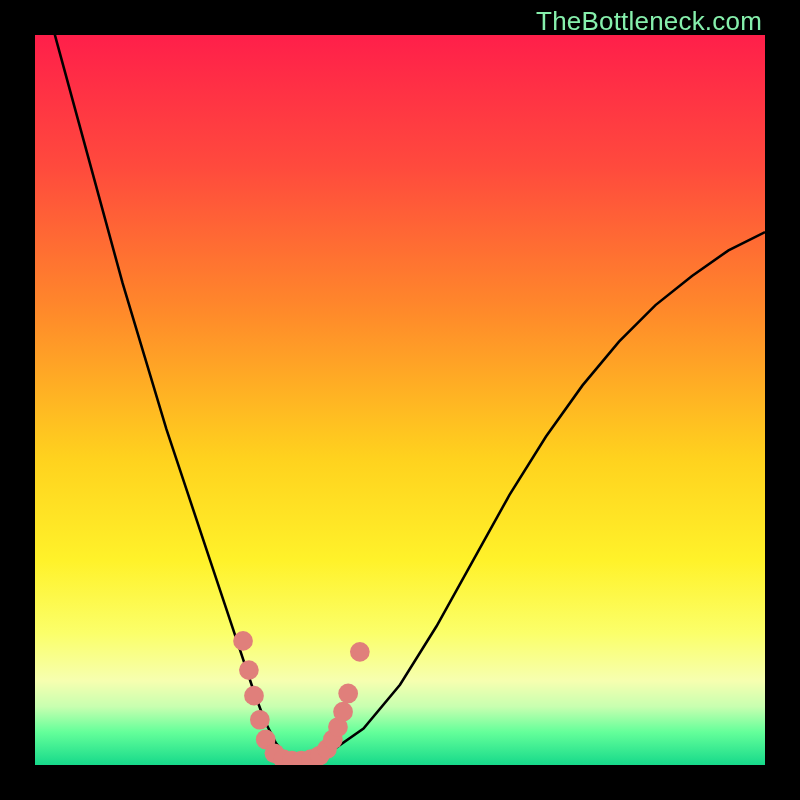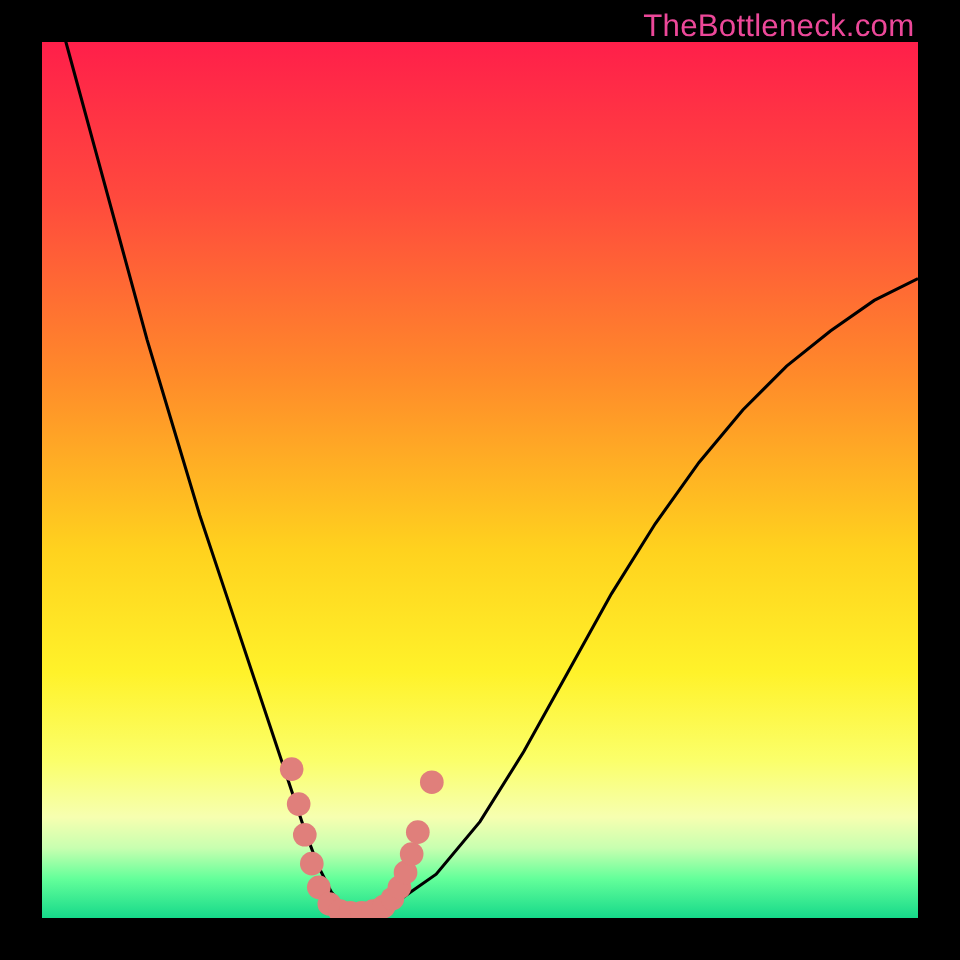--- a/index.html
+++ b/index.html
@@ -30,21 +30,21 @@
     inset: 0;
   }
   .curve-layer {
     position: absolute;
     inset: 0;
   }
   .watermark {
     position: absolute;
     top: 6px;
     right: 38px;
-    color: #ec4899;
+    color: #86efac;
     font-size: 26px;
     font-weight: 500;
     letter-spacing: 0.2px;
     font-family: Arial, Helvetica, sans-serif;
   }
 </style>
 </head>
 <body>
 
 <div class="frame">

